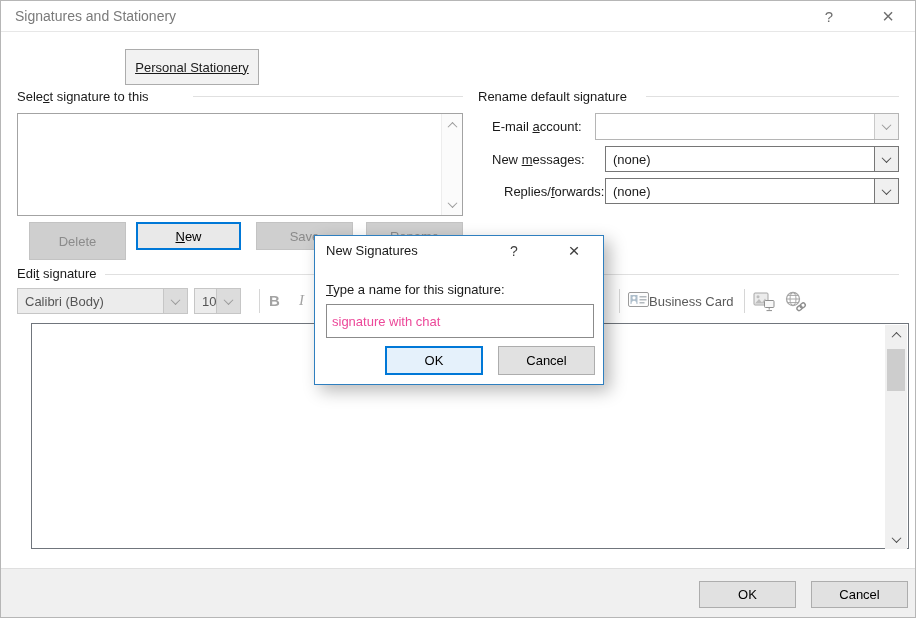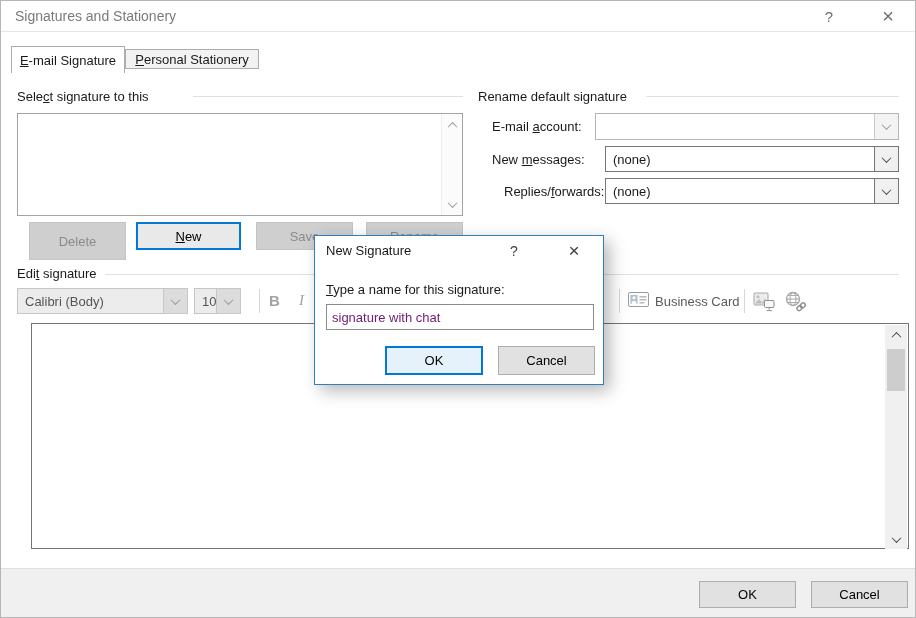--- a/index.html
+++ b/index.html
@@ -67,40 +67,37 @@
   .footer { position:absolute; left:0; top:567px; width:100%; height:51px;
             background:#f0f0f0; border-top:1px solid #dfdfdf; }
 
   
   .modal { position:absolute; left:313px; top:234px; width:290px; height:150px; background:#fff;
            border:1px solid var(--modal-border,#2f7fbf); box-shadow:6px 6px 16px rgba(0,0,0,.28);
            z-index:50; }
   .modal .m-title { position:absolute; left:11px; top:0; line-height:30px; font-size:13px; color:#1a1a1a; }
   .modal .tb-btn { color:#404040; }
   .modal input { position:absolute; left:11px; top:68px; width:268px; height:26px;
-                 border:1px solid #8b8b8b; padding:8px 5px; font-size:13px; color:#701a75; outline:none; }
+                 border:1px solid #8b8b8b; padding:16px 5px; font-size:13px; color:#ec4899; outline:none; }
 
   .tool-letter { position:absolute; font-size:15px; color:#a3a3a3; }
-  .bc-btn { position:absolute; display:flex; align-items:center; gap:6px; color:#5a5a5a; }
+  .bc-btn { position:absolute; display:flex; align-items:center; gap:0; color:#5a5a5a; }
 </style>
 </head>
 <body>
 
 <div class="dialog">
 
   <div class="titlebar">
     <span class="title">Signatures and Stationery</span>
     <span class="tb-btn" style="left:817px;width:22px;font-size:15px;">?</span>
     <span class="tb-btn" style="left:874px;width:26px;font-size:20px;font-weight:300;">×</span>
   </div>
 
-  <div class="tab active" style="left:10px;top:45px;width:114px;height:27px;">
-    <span><span class="mn">E</span><span>-mail Signature</span></span>
-  </div>
-  <div class="tab inactive" style="left:124px;top:48px;width:134px;height:20px;">
+  <div class="tab inactive" style="left:124px;top:48px;width:134px;height:36px;text-decoration:underline;">
     <span><span class="mn">P</span><span>ersonal Stationery</span></span>
   </div>
 
   <div class="lbl" style="left:16px;top:88px;"><span>Sele</span><span class="mn">c</span><span>t signature to this</span></div>
   <div class="hline" style="left:192px;top:95px;width:270px;"></div>
 
   <div class="listbox">
     <div class="lb-scroll">
       <div class="lb-arrow" style="top:1px;">
           <i class="chev up gray"></i>
@@ -223,21 +220,21 @@
 
   <div class="footer"></div>
   <button class="btn std" style="left:698px;top:580px;width:97px;height:27px;">
       <span>OK</span>
     </button>
   <button class="btn std" style="left:810px;top:580px;width:97px;height:27px;">
       <span>Cancel</span>
     </button>
 
   <div class="modal">
-    <span class="m-title">New Signature</span>
+    <span class="m-title">New Signatures</span>
     <span class="tb-btn" style="left:188px;width:22px;height:30px;font-size:14px;">?</span>
     <span class="tb-btn" style="left:246px;width:26px;height:30px;font-size:19px;">×</span>
 
     <div class="lbl" style="left:11px;top:46px;"><span class="mn">T</span><span>ype a name for this signature:</span></div>
 
     <input type="text" value="signature with chat" style="">
 
     <button class="btn default" style="left:70px;top:110px;width:98px;height:29px;">
         <span>OK</span>
       </button>

